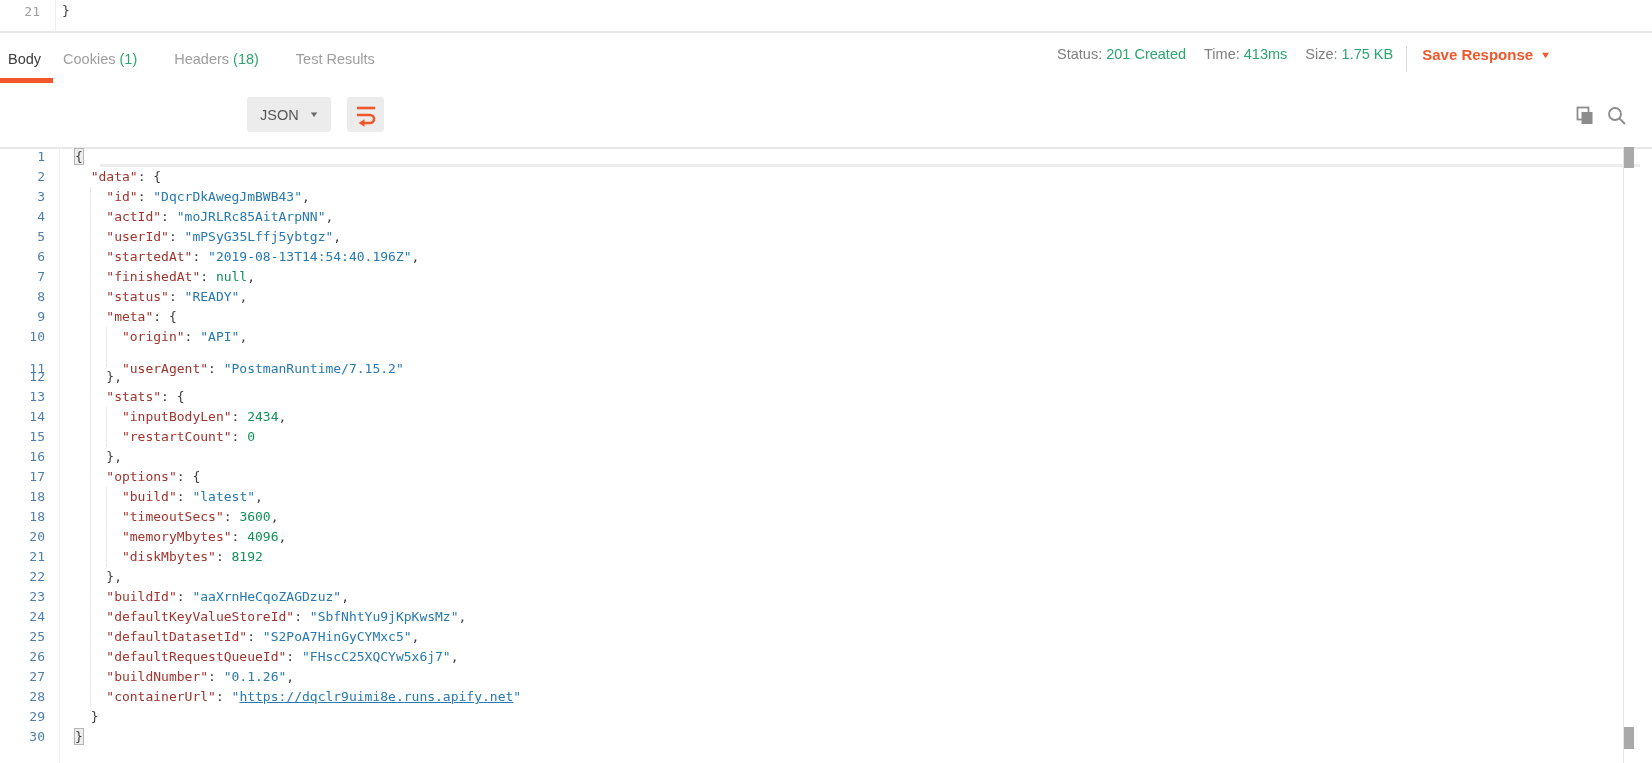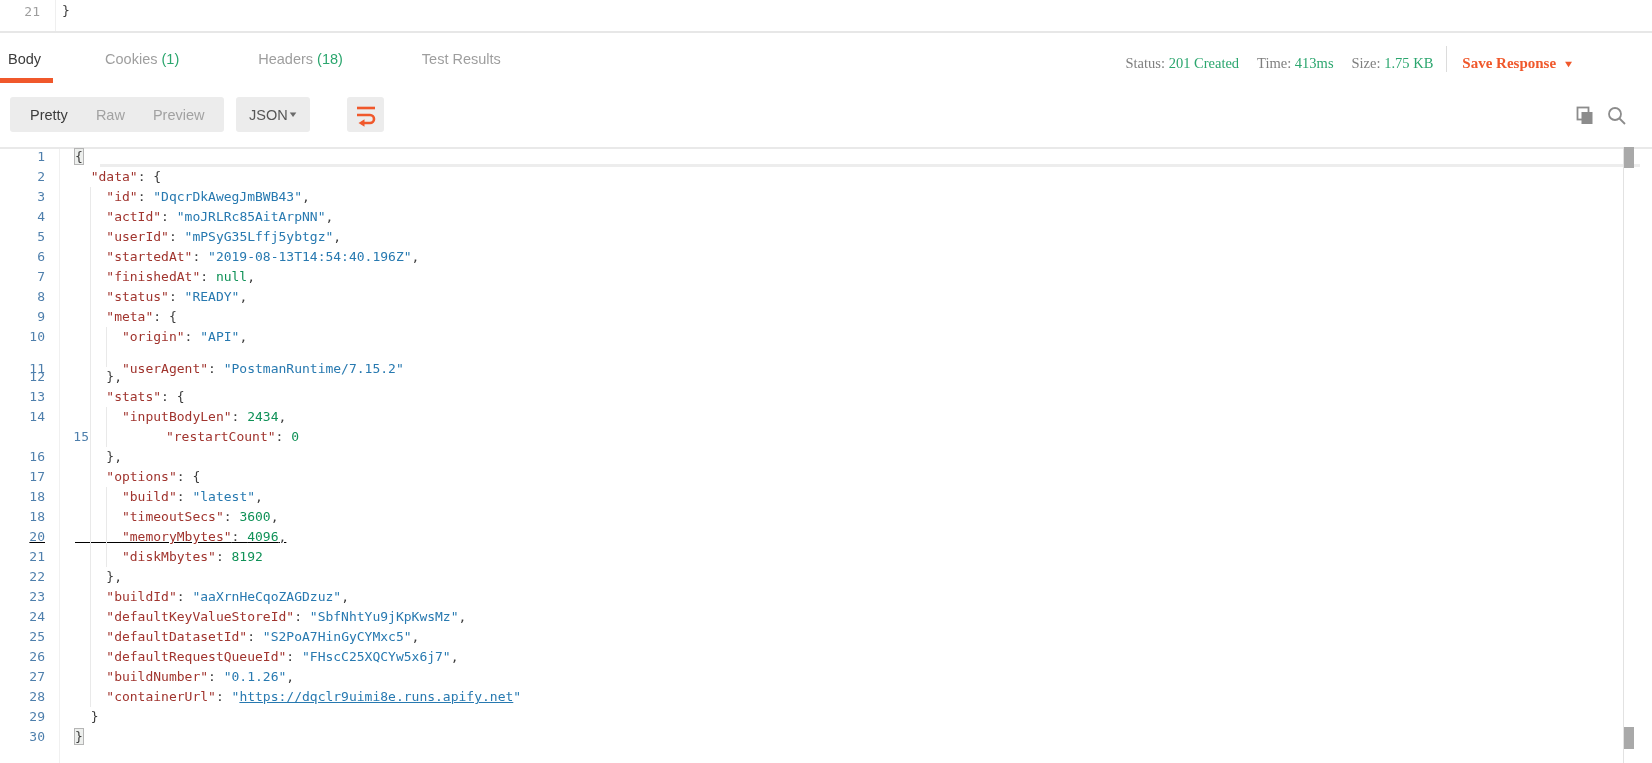--- a/index.html
+++ b/index.html
@@ -11,44 +11,44 @@
   .mono { font-family:"DejaVu Sans Mono","Liberation Mono",monospace; }
 
   
   #top-editor { position:absolute; left:0; top:0; width:100%; height:33px; background:#fff; border-bottom:2px solid #e7e7e7; }
   #top-editor .ln { position:absolute; left:14px; top:4px; width:26px; text-align:right; font-size:13px; color:#9e9e9e; }
   #top-editor .gutter-line { position:absolute; left:55px; top:0; width:1px; height:31px; background:#efefef; }
   #top-editor .code { position:absolute; left:62px; top:3px; font-size:13px; color:#3b3b3b; }
 
   
   #resp-header { position:absolute; left:0; top:35px; width:100%; height:48px; background:#fff; display:flex; align-items:center; }
-  .tabs { display:flex; align-items:center; padding-left:8px;gap:42px; }
+  .tabs { display:flex; align-items:center; padding-left:8px; }
   .tab { font-size:14.5px; color:#9e9e9e; cursor:pointer; white-space:nowrap; }
   .tab.active { color:#3c3c3c; }
   .tab .count { color:var(--c-green); }
   #tab-underline { position:absolute; left:0; top:43px; width:53px; height:5px; background:var(--c-orange); }
   .tab-body { margin-right:22px; }
   .tab-cookies { margin-right:37px; }
   .tab-headers { margin-right:37px; }
 
-  .status-group { margin-left:auto; display:flex; align-items:flex-end; padding-right:79px; font-size:14.5px;font-family:Liberation Serif, serif; }
+  .status-group { margin-left:auto; display:flex; align-items:flex-start; padding-right:102px; font-size:14.5px; }
   .metric { white-space:nowrap; margin-left:18px; }
   .metric .lbl { color:#7f7f7f; }
   .metric .val { color:var(--c-green); }
   .v-divider { width:1px; height:26px; background:#dcdcdc; margin-left:13px; }
   #save-response { margin-left:15px; color:var(--c-orange); font-weight:600; font-size:15px; white-space:nowrap; cursor:pointer; display:flex; align-items:center; }
   #save-response .caret { font-size:9px; margin-left:8px; transform:scaleX(1.3); }
 
   
   #toolbar { position:absolute; left:0; top:83px; width:100%; height:57px; background:#fff; }
   .pill { position:absolute; top:14px; height:35px; background:#ececec; border-radius:3px; display:flex; align-items:center; }
   #view-modes { left:10px; padding:0 6px; }
   #view-modes .mode { font-size:14.5px; color:#a2a2a2; padding:0 14px; cursor:pointer; }
   #view-modes .mode.active { color:#3c3c3c; }
-  #lang-dropdown { left:236px; width:74px; padding:0 13px; justify-content:space-between; cursor:pointer; }
+  #lang-dropdown { left:247px; width:84px; padding:0 13px; justify-content:space-between; cursor:pointer; }
   #lang-dropdown .lang { font-size:14.5px; color:#565656; }
   #lang-dropdown .caret { font-size:8px; color:#6b6b6b; transform:scaleX(1.4); }
   #wrap-btn { left:347px; width:37px; justify-content:center; cursor:pointer; }
   .tool-icon-btn { position:absolute; top:22px; width:22px; height:22px; cursor:pointer; }
   #copy-btn { left:1574px; }
   #search-btn { left:1606px; }
 
   
   #code-panel { position:absolute; left:0; top:147px; width:100%; height:616px; background:#fff; }
   #band-top { position:absolute; left:0; top:0; width:1652px; height:2px; background:#e9e9e9; }
@@ -116,25 +116,20 @@
       </div>
       <div class="v-divider"></div>
       <div id="save-response">
         <span>Save Response</span>
         <span class="caret">▼</span>
       </div>
     </div>
   </div>
 
   <div id="toolbar">
-    <div class="pill" id="view-modes">
-      <div class="mode active">Pretty</div>
-      <div class="mode">Raw</div>
-      <div class="mode">Preview</div>
-    </div>
     <div class="pill" id="lang-dropdown">
       <span class="lang">JSON</span>
       <span class="caret">▼</span>
     </div>
     <div class="pill" id="wrap-btn">
       <svg width="24" height="24" viewBox="0 0 24 24">
         <path d="M3 5 H21" stroke="#F0582B" stroke-width="2.6" fill="none"></path>
         <path d="M3 12 H16 A4 4 0 0 1 16 20 H10" stroke="#F0582B" stroke-width="2.6" fill="none"></path>
         <path d="M10.5 16.2 L4.5 20 L10.5 23.8 Z" fill="#F0582B"></path>
       </svg>
@@ -165,26 +160,26 @@
         <div class="code-row" style="top: 80px;"><span class="lnum">5</span><span class="lcontent">    <span class="tok-k">"userId"</span><span class="tok-p">: </span><span class="tok-s">"mPSyG35Lffj5ybtgz"</span><span class="tok-p">,</span></span></div>
         <div class="code-row" style="top: 100px;"><span class="lnum">6</span><span class="lcontent">    <span class="tok-k">"startedAt"</span><span class="tok-p">: </span><span class="tok-s">"2019-08-13T14:54:40.196Z"</span><span class="tok-p">,</span></span></div>
         <div class="code-row" style="top: 120px;"><span class="lnum">7</span><span class="lcontent">    <span class="tok-k">"finishedAt"</span><span class="tok-p">: </span><span class="tok-n">null</span><span class="tok-p">,</span></span></div>
         <div class="code-row" style="top: 140px;"><span class="lnum">8</span><span class="lcontent">    <span class="tok-k">"status"</span><span class="tok-p">: </span><span class="tok-s">"READY"</span><span class="tok-p">,</span></span></div>
         <div class="code-row" style="top: 160px;"><span class="lnum">9</span><span class="lcontent">    <span class="tok-k">"meta"</span><span class="tok-p">: {</span></span></div>
         <div class="code-row" style="top: 180px;"><span class="lnum">10</span><span class="lcontent">      <span class="tok-k">"origin"</span><span class="tok-p">: </span><span class="tok-s">"API"</span><span class="tok-p">,</span></span></div>
         <div class="code-row" style="top: 212px;"><span class="lnum">11</span><span class="lcontent">      <span class="tok-k">"userAgent"</span><span class="tok-p">: </span><span class="tok-s">"PostmanRuntime/7.15.2"</span></span></div>
         <div class="code-row" style="top: 220px;"><span class="lnum">12</span><span class="lcontent">    <span class="tok-p">},</span></span></div>
         <div class="code-row" style="top: 240px;"><span class="lnum">13</span><span class="lcontent">    <span class="tok-k">"stats"</span><span class="tok-p">: {</span></span></div>
         <div class="code-row" style="top: 260px;"><span class="lnum">14</span><span class="lcontent">      <span class="tok-k">"inputBodyLen"</span><span class="tok-p">: </span><span class="tok-n">2434</span><span class="tok-p">,</span></span></div>
-        <div class="code-row" style="top: 280px; padding-left: 44px;"><span class="lnum">15</span><span class="lcontent">      <span class="tok-k">"restartCount"</span><span class="tok-p">: </span><span class="tok-n">0</span></span></div>
+        <div class="code-row" style="top: 280px;"><span class="lnum">15</span><span class="lcontent">      <span class="tok-k">"restartCount"</span><span class="tok-p">: </span><span class="tok-n">0</span></span></div>
         <div class="code-row" style="top: 300px;"><span class="lnum">16</span><span class="lcontent">    <span class="tok-p">},</span></span></div>
         <div class="code-row" style="top: 320px;"><span class="lnum">17</span><span class="lcontent">    <span class="tok-k">"options"</span><span class="tok-p">: {</span></span></div>
         <div class="code-row" style="top: 340px;"><span class="lnum">18</span><span class="lcontent">      <span class="tok-k">"build"</span><span class="tok-p">: </span><span class="tok-s">"latest"</span><span class="tok-p">,</span></span></div>
         <div class="code-row" style="top: 360px;"><span class="lnum">18</span><span class="lcontent">      <span class="tok-k">"timeoutSecs"</span><span class="tok-p">: </span><span class="tok-n">3600</span><span class="tok-p">,</span></span></div>
-        <div class="code-row" style="top: 380px; text-decoration: underline;"><span class="lnum">20</span><span class="lcontent">      <span class="tok-k">"memoryMbytes"</span><span class="tok-p">: </span><span class="tok-n">4096</span><span class="tok-p">,</span></span></div>
+        <div class="code-row" style="top: 380px;"><span class="lnum">20</span><span class="lcontent">      <span class="tok-k">"memoryMbytes"</span><span class="tok-p">: </span><span class="tok-n">4096</span><span class="tok-p">,</span></span></div>
         <div class="code-row" style="top: 400px;"><span class="lnum">21</span><span class="lcontent">      <span class="tok-k">"diskMbytes"</span><span class="tok-p">: </span><span class="tok-n">8192</span></span></div>
         <div class="code-row" style="top: 420px;"><span class="lnum">22</span><span class="lcontent">    <span class="tok-p">},</span></span></div>
         <div class="code-row" style="top: 440px;"><span class="lnum">23</span><span class="lcontent">    <span class="tok-k">"buildId"</span><span class="tok-p">: </span><span class="tok-s">"aaXrnHeCqoZAGDzuz"</span><span class="tok-p">,</span></span></div>
         <div class="code-row" style="top: 460px; align-items: center;"><span class="lnum">24</span><span class="lcontent">    <span class="tok-k">"defaultKeyValueStoreId"</span><span class="tok-p">: </span><span class="tok-s">"SbfNhtYu9jKpKwsMz"</span><span class="tok-p">,</span></span></div>
         <div class="code-row" style="top: 480px;"><span class="lnum">25</span><span class="lcontent">    <span class="tok-k">"defaultDatasetId"</span><span class="tok-p">: </span><span class="tok-s">"S2PoA7HinGyCYMxc5"</span><span class="tok-p">,</span></span></div>
         <div class="code-row" style="top: 500px;"><span class="lnum">26</span><span class="lcontent">    <span class="tok-k">"defaultRequestQueueId"</span><span class="tok-p">: </span><span class="tok-s">"FHscC25XQCYw5x6j7"</span><span class="tok-p">,</span></span></div>
         <div class="code-row" style="top: 520px;"><span class="lnum">27</span><span class="lcontent">    <span class="tok-k">"buildNumber"</span><span class="tok-p">: </span><span class="tok-s">"0.1.26"</span><span class="tok-p">,</span></span></div>
         <div class="code-row" style="top: 540px;"><span class="lnum">28</span><span class="lcontent">    <span class="tok-k">"containerUrl"</span><span class="tok-p">: </span><span class="tok-s">"</span><span class="tok-l">https://dqclr9uimi8e.runs.apify.net</span><span class="tok-s">"</span></span></div>
         <div class="code-row" style="top: 560px;"><span class="lnum">29</span><span class="lcontent">  <span class="tok-p">}</span></span></div>
         <div class="code-row" style="top: 580px;"><span class="lnum">30</span><span class="lcontent"><span class="tok-b">}</span></span></div>

